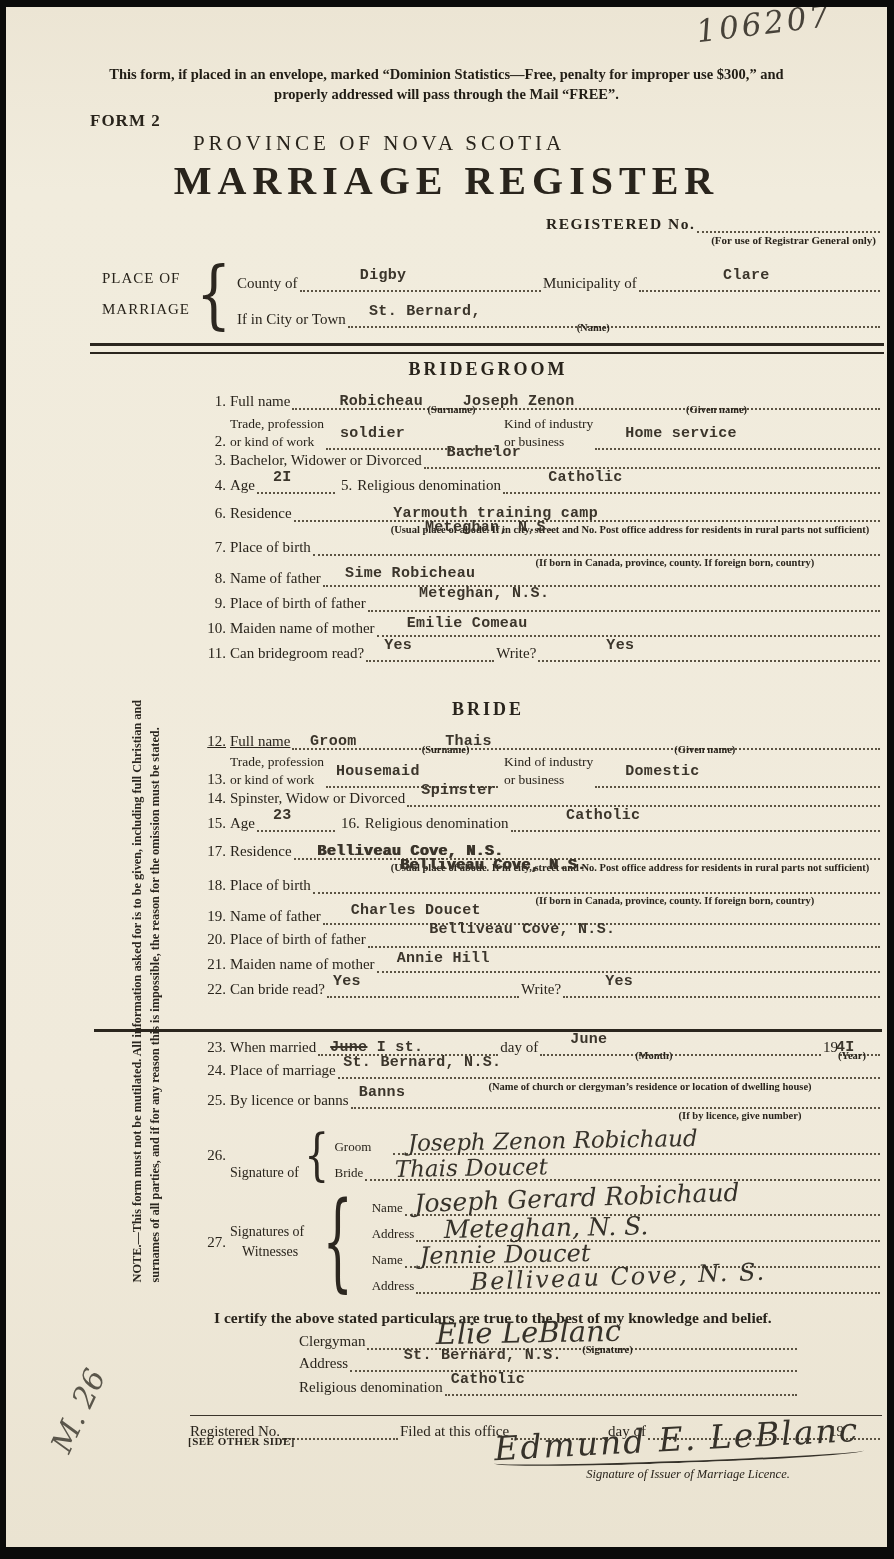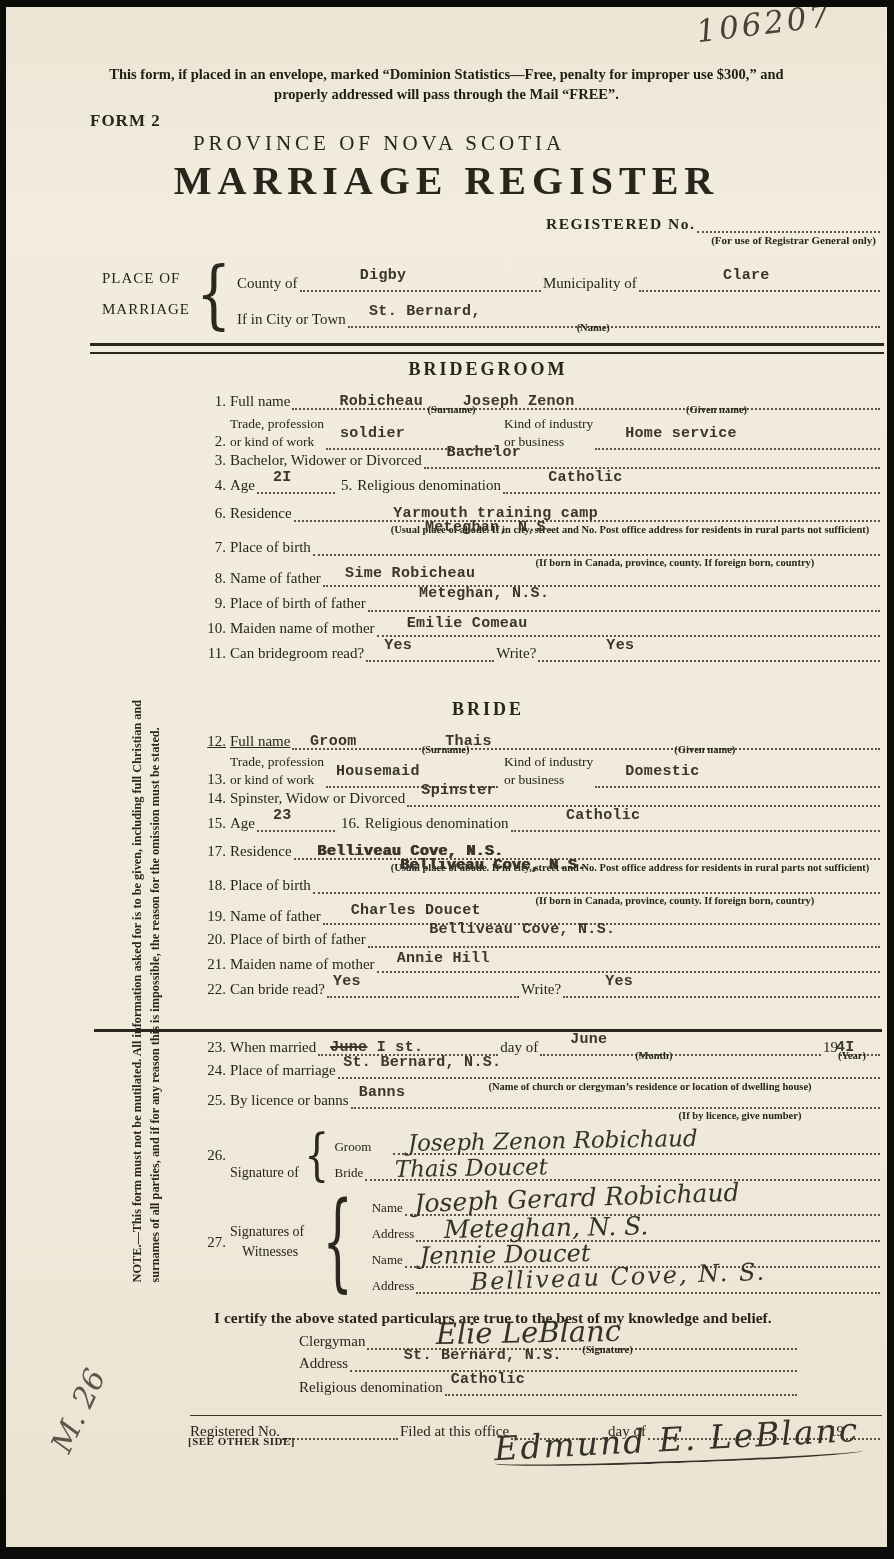--- a/index.html
+++ b/index.html
@@ -470,20 +470,21 @@
         <span class="lead" style="flex:1.7;"></span>
         <span class="lbl">19</span>
         <span class="lead fx" style="width:34px;"></span>
       </div>
     </div>
   </div>
 
   <div class="abs" style="left:488px;top:1412px;width:388px;">
     <div class="hw" style="font-size:33px;transform:rotate(-3deg);letter-spacing:2px;">Edmund E. LeBlanc</div>
     <div class="flourish" style="margin-top:-7px;width:370px;"></div>
+    <div style="font-style:italic;font-size:12.5px;text-align:center;margin-top:4px;">Signature of Issuer of Marriage Licence.</div>
   </div>
 
   <div class="abs" style="left:182px;top:1428px;font-size:11px;font-weight:bold;letter-spacing:0.5px;">[SEE OTHER SIDE]</div>
 
   <div class="abs side-note" style="left:-205px;top:912px;width:690px;">
     <div>NOTE.—This form must not be mutilated.  All information asked for is to be given, including full Christian and</div>
     <div>surnames of all parties, and if for any reason this is impossible, the reason for the omission must be stated.</div>
   </div>
 
   <div class="abs margin-mark" style="left:28px;top:1386px;">M. 26</div>

